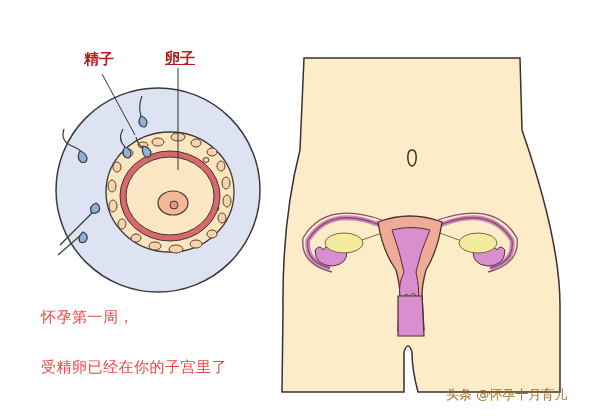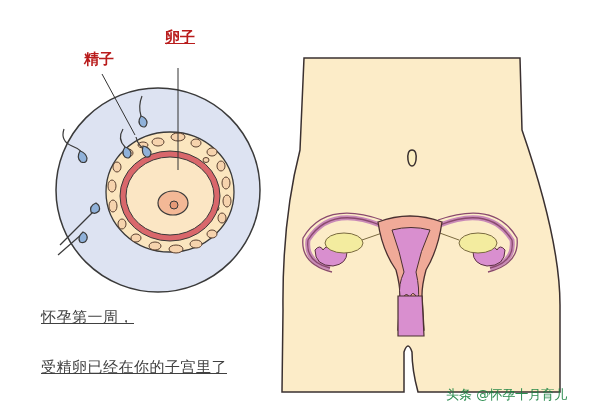--- a/index.html
+++ b/index.html
@@ -1,21 +1,21 @@
 <!DOCTYPE html>
 <html><head>
   <meta charset="utf-8">
   <style>
     html, body { margin: 0; padding: 0; background: #ffffff; }
     body { width: 600px; height: 416px; position: relative; overflow: hidden;
            font-family: "DejaVu Sans", sans-serif; }
     .canvas { position: absolute; left: 0; top: 0; width: 600px; height: 416px; }
     .label { position: absolute; font-size: 15px; font-weight: bold; color: #b91c1c; white-space: nowrap; }
-    .caption { position: absolute; font-size: 15px; color: #404040; white-space: nowrap; letter-spacing: 0.5px; text-decoration: underline; }
-    .watermark { position: absolute; font-size: 13px; color: #15803d; white-space: nowrap; opacity: 0.9; }
+    .caption { position: absolute; font-size: 15px; color: #ef4444; white-space: nowrap; letter-spacing: 0.5px; }
+    .watermark { position: absolute; font-size: 13px; color: #a16207; white-space: nowrap; opacity: 0.9; }
   </style>
 </head>
 <body>
 
 <svg class="canvas" viewBox="0 0 600 416" xmlns="http://www.w3.org/2000/svg">
 
   <g>
 
     <circle cx="158" cy="190" r="102" fill="#dde3f2" stroke="#3a3a3a" stroke-width="1.5"></circle>
 
@@ -94,18 +94,18 @@
     <line x1="459" y1="240" x2="437" y2="232" stroke="#7a6a40" stroke-width="1"></line>
 
     <path d="M378 222 Q410 210 442 222 Q438 250 426 270 Q422 285 422 295 L424 330 L398 330 L400 295 Q400 285 396 270 Q382 250 378 222 Z" fill="#f0aa98" stroke="#4a3030" stroke-width="1.3"></path>
     <path d="M392 230 Q411 225 430 230 Q420 252 416 272 Q420 290 418 300 L416 296 Q412 290 410 298 Q406 290 402 300 L400 296 Q398 285 404 272 Q400 252 392 230 Z" fill="#d98fcf" stroke="#4a3030" stroke-width="1"></path>
 
     <path d="M398 296 L422 296 L424 336 L398 336 Z" fill="#d98fcf" stroke="#4a3030" stroke-width="1.2"></path>
   </g>
 </svg>
 
 <div class="label" style="left:84px; top:50px;">精子</div>
-<div class="label" style="left:165px; top:28px;text-decoration:underline;">卵子</div>
+<div class="label" style="left:165px; top:49px;text-decoration:underline;">卵子</div>
 
 <div class="caption" style="left:41px; top:308px;">怀孕第一周，</div>
 <div class="caption" style="left:41px; top:358px;">受精卵已经在你的子宫里了</div>
 
 <div class="watermark" style="left:446px; top:386px;">头条 @怀孕十月育儿</div>
 
 </body></html>

